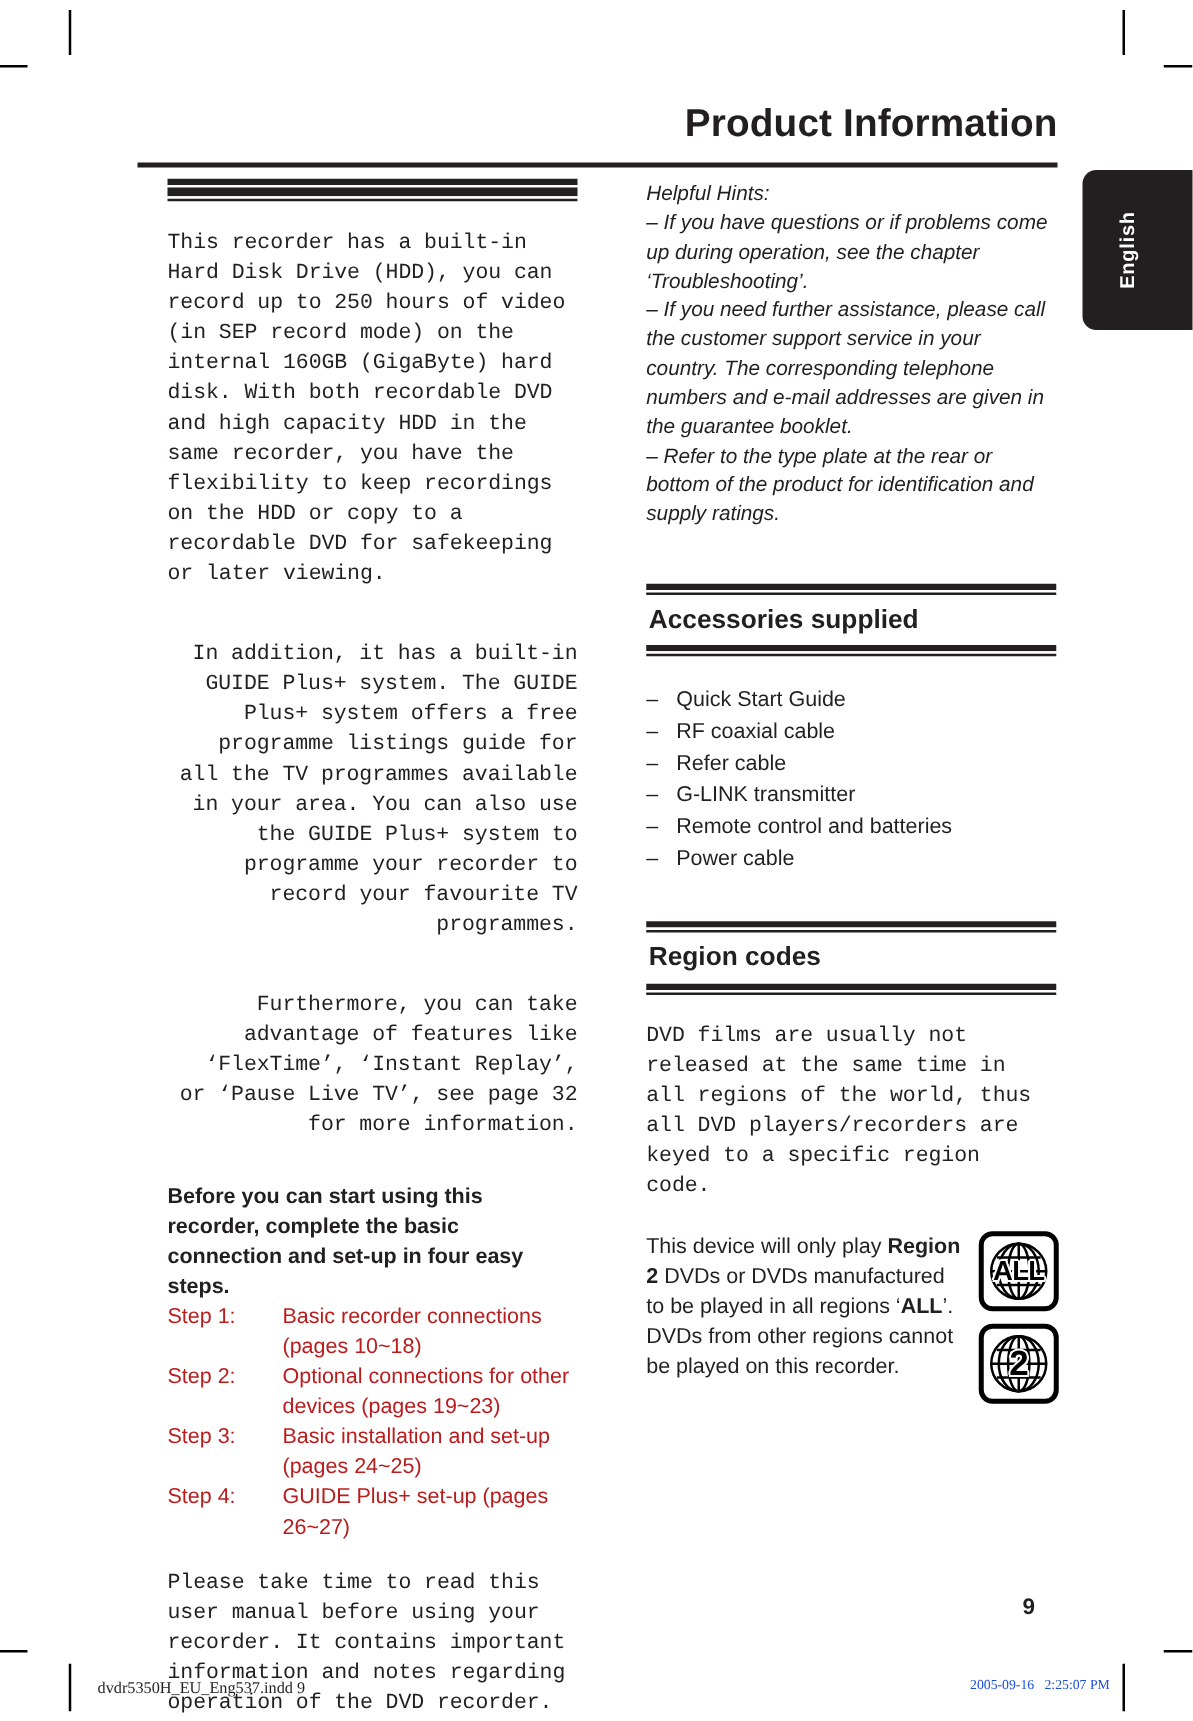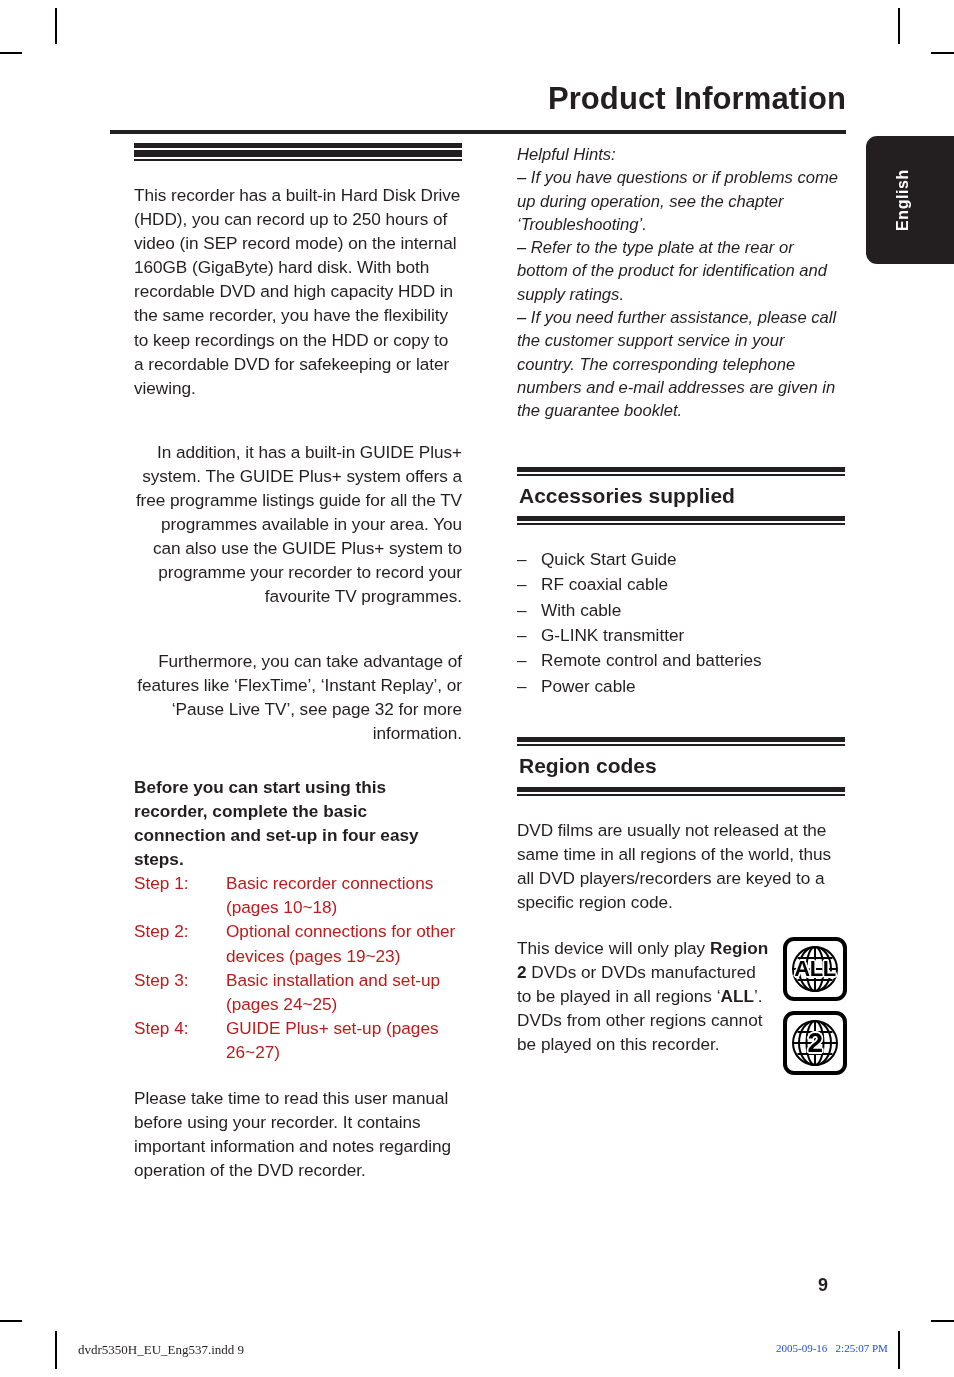--- a/index.html
+++ b/index.html
@@ -115,20 +115,21 @@
   }
   .section-block { margin-bottom: 0; }
 
   
   p.body {
     font-size: 17.2px;
     line-height: 24.1px;
     margin: 0;
     color: #231f20;
     letter-spacing: -0.05px;
+    font-family: Liberation Mono, monospace;
   }
   p.body + p.body { margin-top: 40px; text-align: right; }
   .spacer-22 { height: 22px; }
   .spacer-30 { height: 30px; }
   .spacer-38 { height: 38px; }
 
   p.hint {
     font-size: 16.6px;
     line-height: 23.3px;
     margin: 0;
@@ -322,22 +323,22 @@
 
   <div class="spacer-22"></div>
 
   <p class="body">Please take time to read this user manual before using your recorder. It contains important information and notes regarding operation of the DVD recorder.</p>
 </div>
 
 <div class="col col-right">
 
   <p class="hint">Helpful Hints:</p>
   <p class="hint">–  If you have questions or if problems come up during operation, see the chapter ‘Troubleshooting’.</p>
+  <p class="hint">–  If you need further assistance, please call the customer support service in your country. The corresponding telephone numbers and e-mail addresses are given in the guarantee booklet.</p>
   <p class="hint">–  Refer to the type plate at the rear or bottom of the product for identification and supply ratings.</p>
-  <p class="hint">–  If you need further assistance, please call the customer support service in your country. The corresponding telephone numbers and e-mail addresses are given in the guarantee booklet.</p>
 
   <div style="height:44px"></div>
 
   <div class="section-block">
     <div class="rule-double-top">
       <div class="rule-thick"></div>
       <div class="rule-gap"></div>
       <div class="rule-thin"></div>
     </div>
     <div class="section-heading-text">Accessories supplied</div>
@@ -354,21 +355,21 @@
     <div class="dash-row">
       <span class="dash-mark">–</span>
       <span>Quick Start Guide</span>
     </div>
     <div class="dash-row">
       <span class="dash-mark">–</span>
       <span>RF coaxial cable</span>
     </div>
     <div class="dash-row">
       <span class="dash-mark">–</span>
-      <span>With cable</span>
+      <span>Refer cable</span>
     </div>
     <div class="dash-row">
       <span class="dash-mark">–</span>
       <span>G-LINK transmitter</span>
     </div>
     <div class="dash-row">
       <span class="dash-mark">–</span>
       <span>Remote control and batteries</span>
     </div>
     <div class="dash-row">

